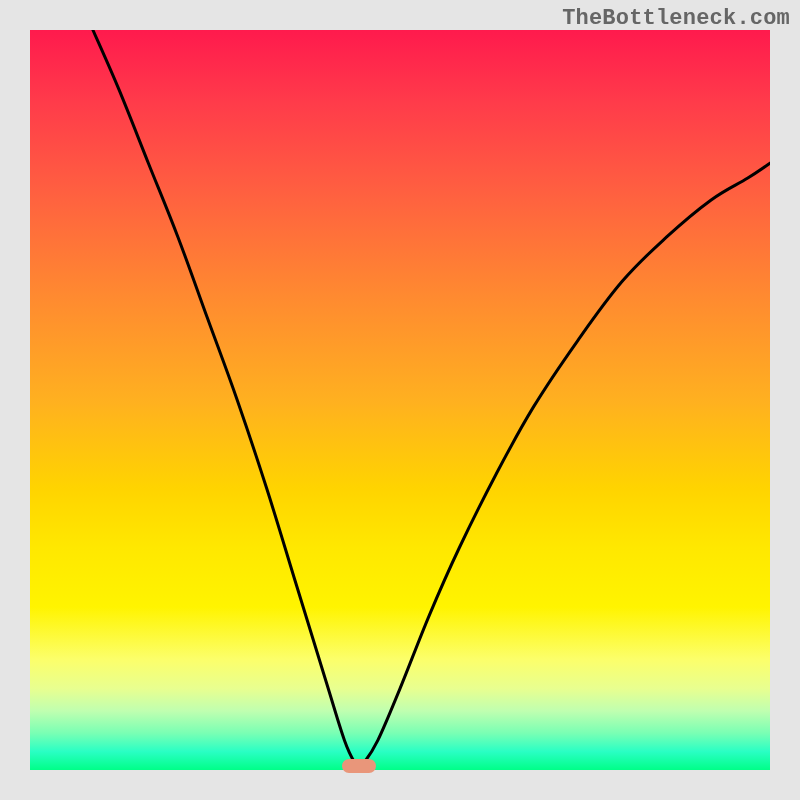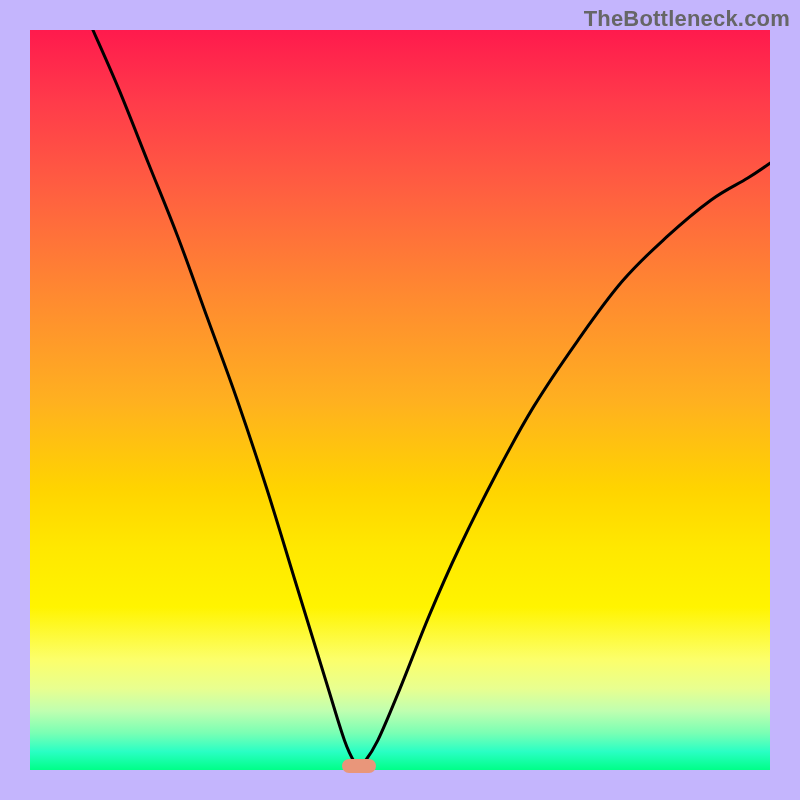--- a/index.html
+++ b/index.html
@@ -8,21 +8,22 @@
     width: 800px;
     height: 800px;
     overflow: hidden;
     background: #000;
     font-family: Arial, Helvetica, sans-serif;
   }
   .frame {
     position: relative;
     width: 800px;
     height: 800px;
-    background: #c4b5fd;
+    background: #e5e5e5;
+    font-family: Liberation Mono, monospace;
   }
   .plot-area {
     position: absolute;
     left: 30px;
     top: 30px;
     width: 740px;
     height: 740px;
     background: linear-gradient(to bottom,
       #ff1a4d 0%,
       #ff3c4a 10%,

